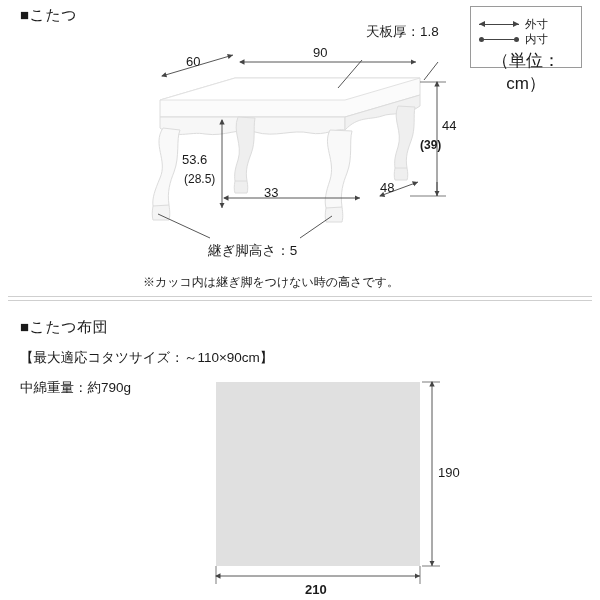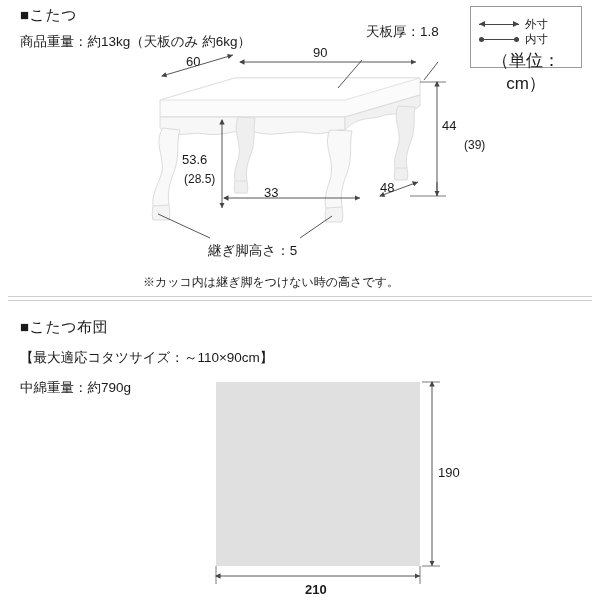--- a/index.html
+++ b/index.html
@@ -141,30 +141,29 @@
       <line x1="422" y1="566" x2="440" y2="566" stroke-width="0.7"></line>
 
       <line x1="216" y1="576" x2="420" y2="576" marker-start="url(#ahs)" marker-end="url(#ah)"></line>
       <line x1="216" y1="566" x2="216" y2="584" stroke-width="0.7"></line>
       <line x1="420" y1="566" x2="420" y2="584" stroke-width="0.7"></line>
     </g>
   </svg>
 
   <div class="txt sec-title" style="left:20px; top:6px;">■こたつ</div>
 
-  <div class="txt body-txt" style="left:20px; top:34px;">商品重量：約13kg（天板のみ 約6kg）</div>
 
   <div class="txt body-txt" style="left:366px; top:24px;">天板厚：1.8</div>
 
   <div class="txt dim" style="left:186px; top:54px;">60</div>
 
   <div class="txt dim" style="left:313px; top:45px;">90</div>
 
   <div class="txt dim" style="left:442px; top:118px;">44</div>
-  <div class="txt dim-sub" style="left:464px; top:138px;">(39)</div>
+  <div class="txt dim-sub" style="left:420px; top:138px;font-weight:bold;">(39)</div>
 
   <div class="txt dim" style="left:182px; top:152px;">53.6</div>
   <div class="txt dim-sub" style="left:184px; top:172px;">(28.5)</div>
 
   <div class="txt dim" style="left:264px; top:185px;">33</div>
 
   <div class="txt dim" style="left:380px; top:180px;">48</div>
 
   <div class="txt body-txt" style="left:208px; top:243px;">継ぎ脚高さ：5</div>
 

